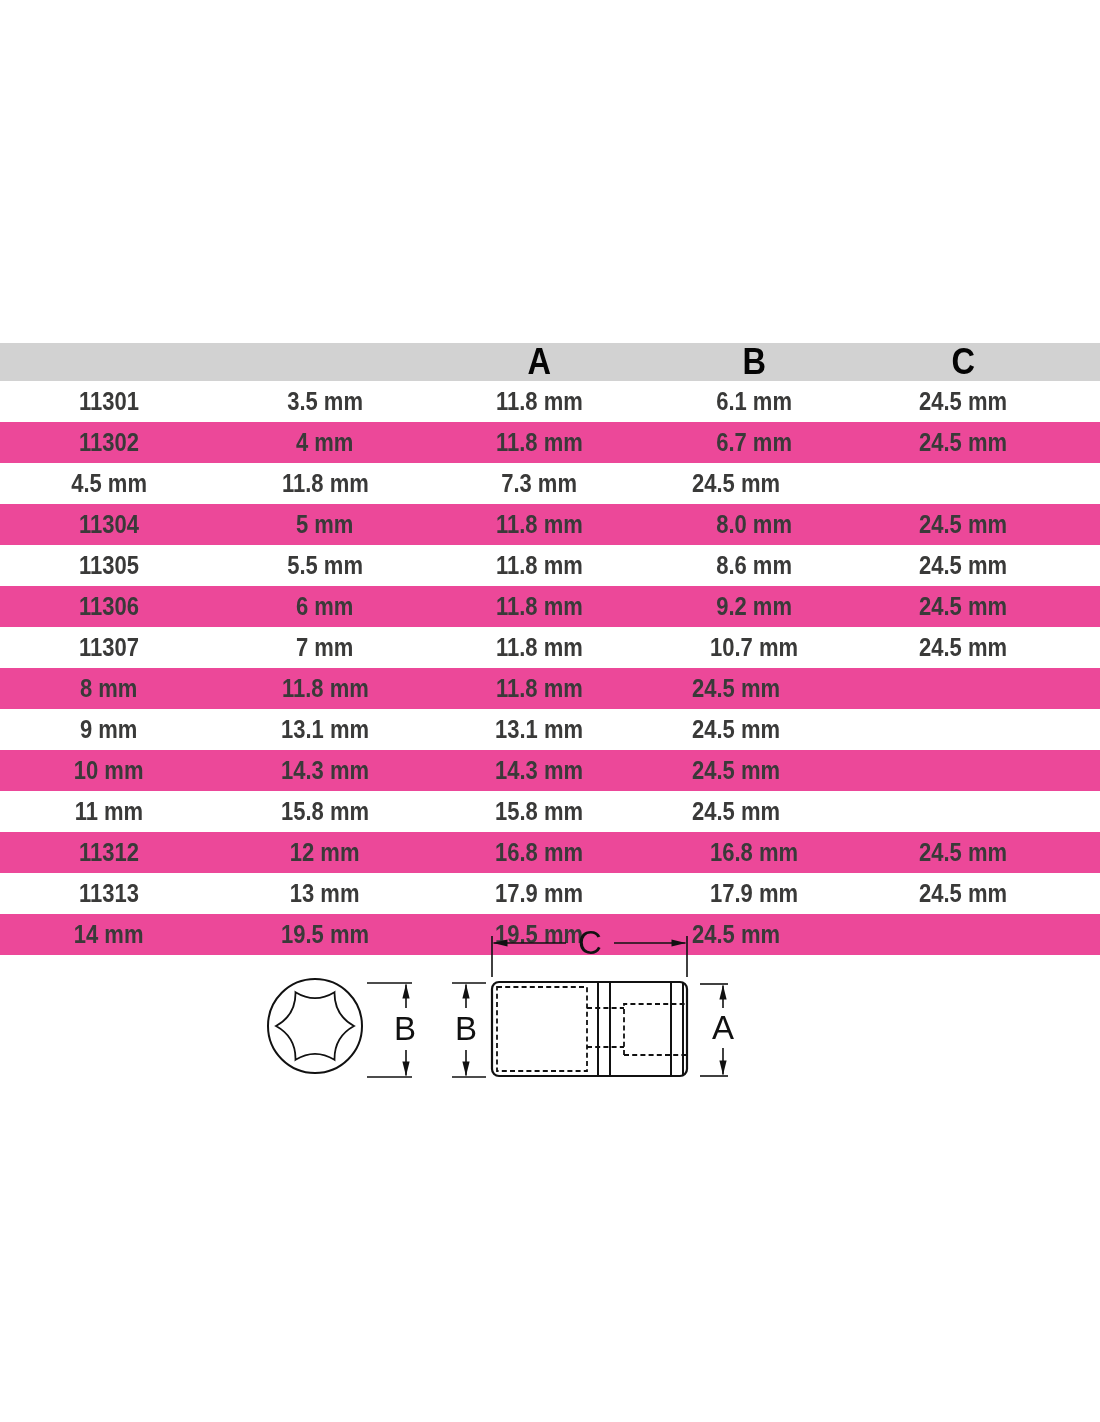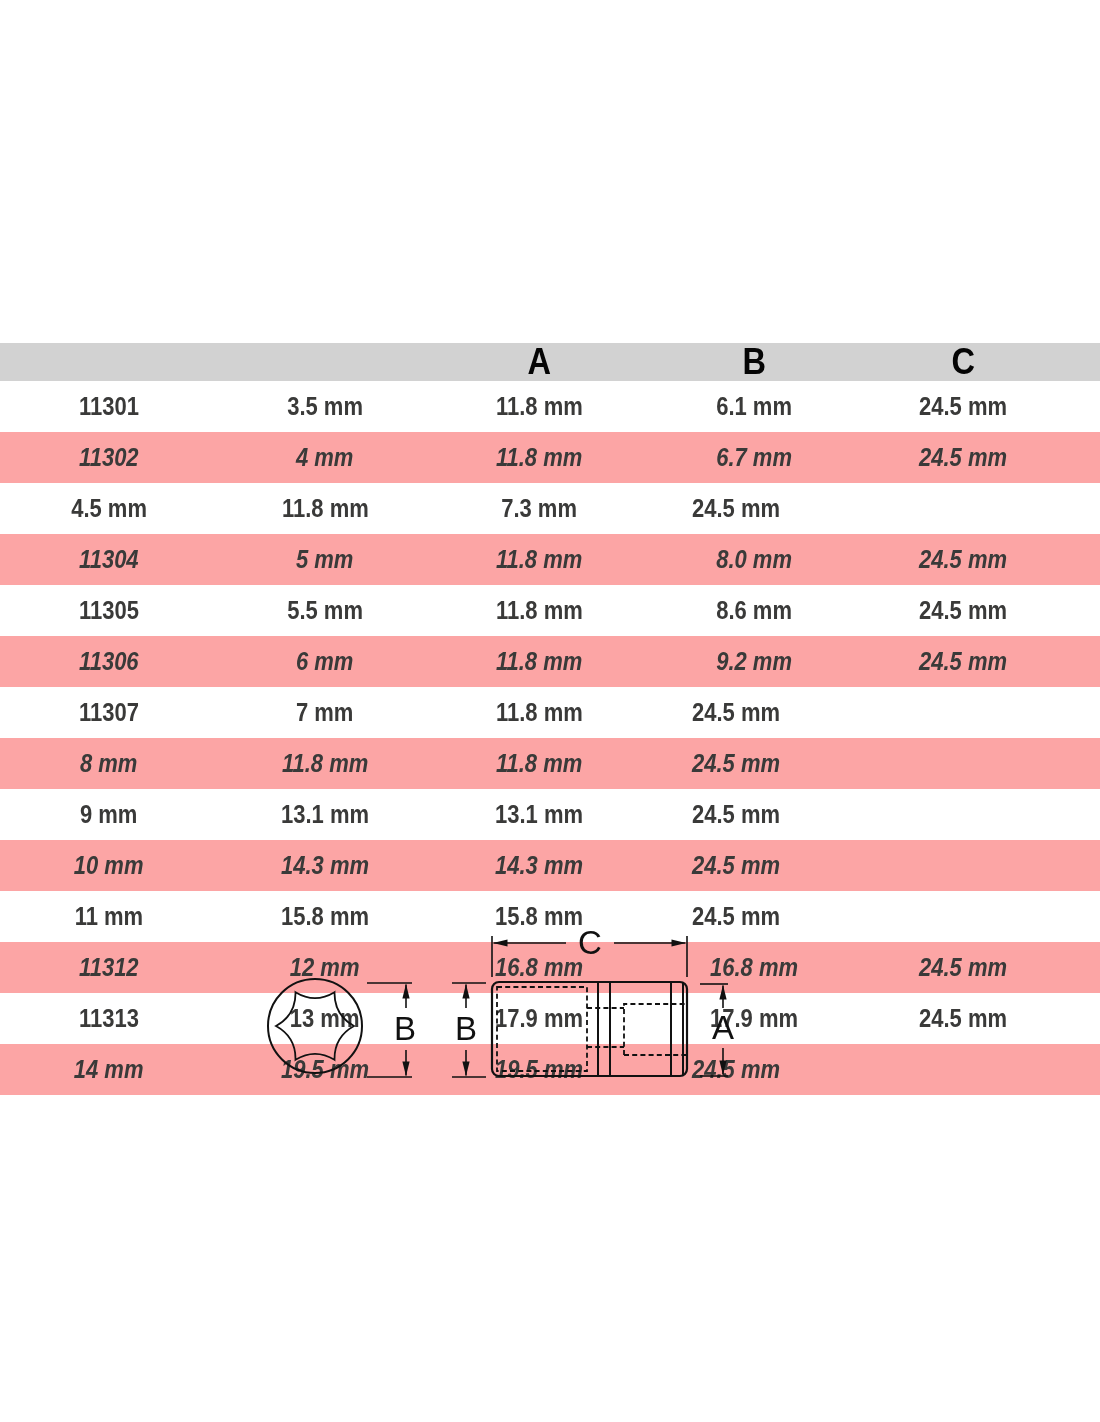--- a/index.html
+++ b/index.html
@@ -39,26 +39,25 @@
     line-height: 38px;
   }
   .t-head .h-cell > span,
   .d-cell > span {
     display: inline-block;
     transform: scaleX(0.88);
     transform-origin: 50% 50%;
     white-space: nowrap;
   }
   .t-body .t-row {
-    height: 51px;
+    height: 41px;
     background: #ffffff;
   }
   .t-body .t-row.striped {
-    background: #fca5a5;
-    font-style: italic;
+    background: #ec4899;
   }
   .d-cell {
     text-align: center;
     font-size: 25px;
     font-weight: bold;
     color: #3a3a39;
   }
   .h-cell:last-child,
   .d-cell:last-child {
     padding-right: 36px;
@@ -130,20 +129,21 @@
     <div class="d-cell"><span>11306</span></div>
     <div class="d-cell"><span>6 mm</span></div>
     <div class="d-cell"><span>11.8 mm</span></div>
     <div class="d-cell"><span>9.2 mm</span></div>
     <div class="d-cell"><span>24.5 mm</span></div>
   </div>
       <div class="t-row">
     <div class="d-cell"><span>11307</span></div>
     <div class="d-cell"><span>7 mm</span></div>
     <div class="d-cell"><span>11.8 mm</span></div>
+    <div class="d-cell"><span>10.7 mm</span></div>
     <div class="d-cell"><span>24.5 mm</span></div>
   </div>
       <div class="t-row striped">
     <div class="d-cell"><span>8 mm</span></div>
     <div class="d-cell"><span>11.8 mm</span></div>
     <div class="d-cell"><span>11.8 mm</span></div>
     <div class="d-cell"><span>24.5 mm</span></div>
   </div>
       <div class="t-row">
     <div class="d-cell"><span>9 mm</span></div>

